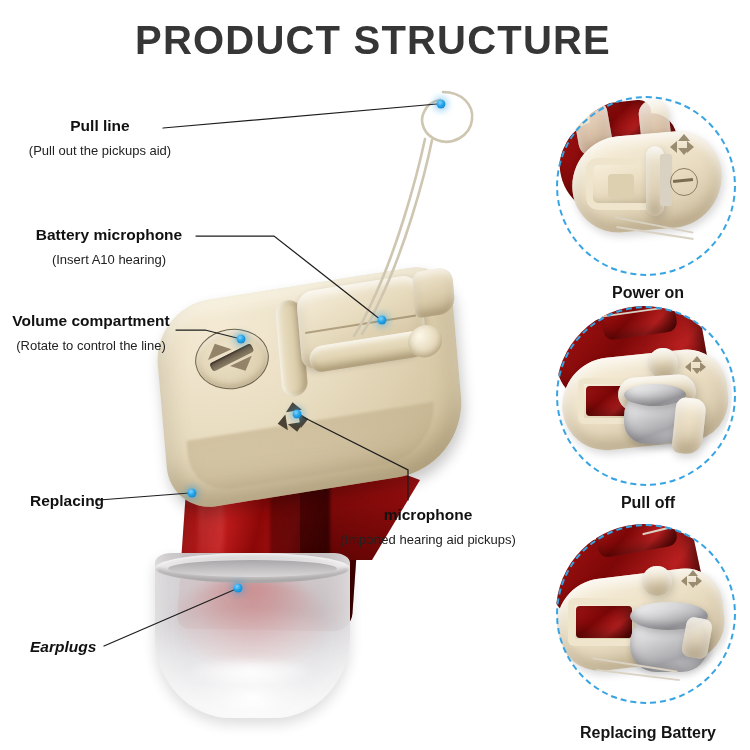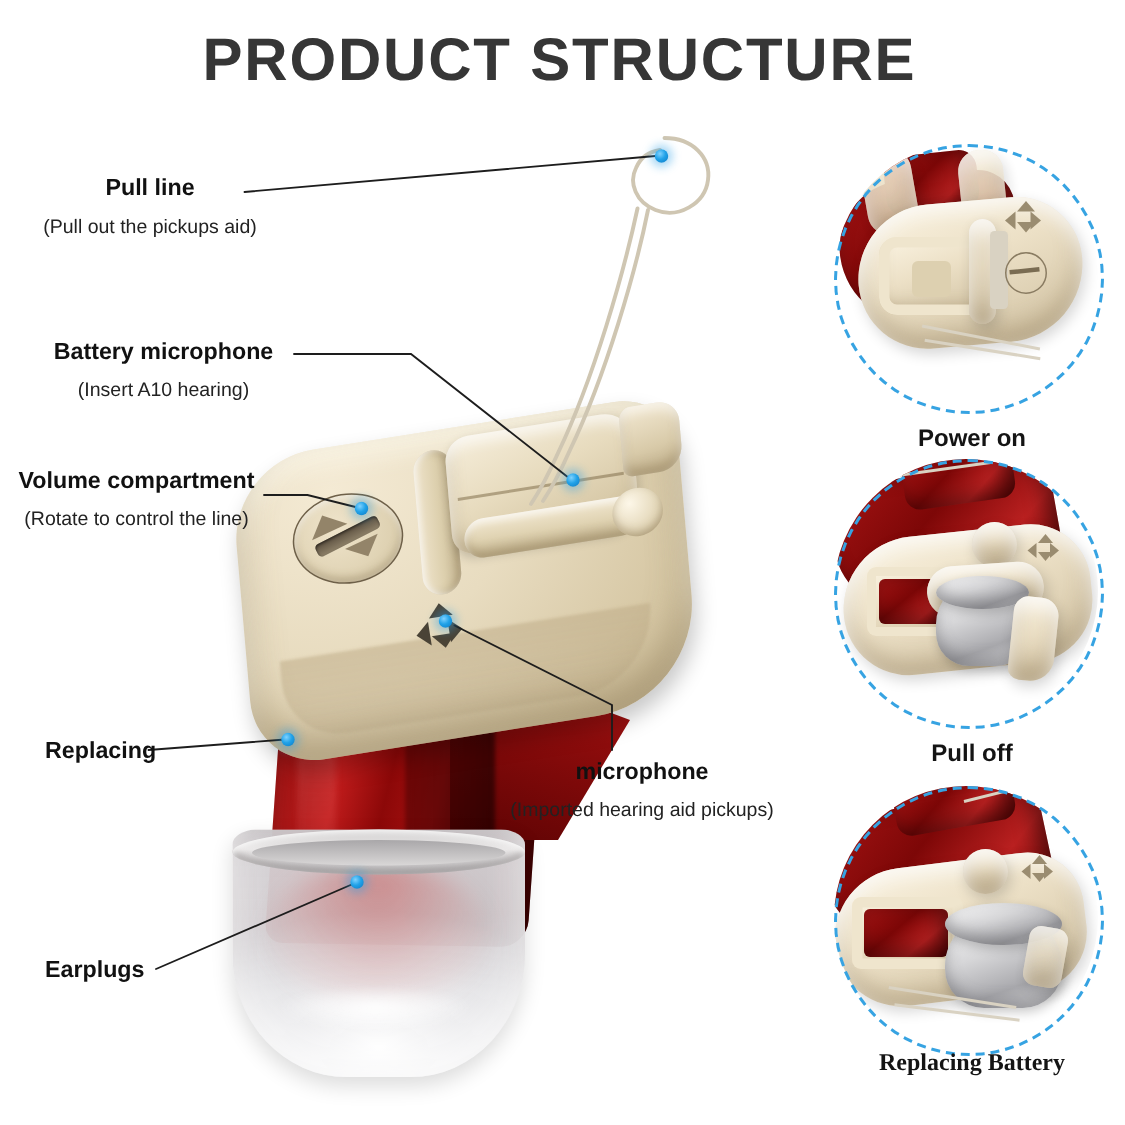--- a/index.html
+++ b/index.html
@@ -320,21 +320,21 @@
 
   <div class="callout ctr" style="left:0px;top:312px;width:182px;">
     <div class="ttl">Volume compartment</div>
     <div class="sub">(Rotate to control the line)</div>
   </div>
 
   <div class="callout" style="left:30px;top:492px;">
     <div class="ttl">Replacing</div>
   </div>
 
-  <div class="callout" style="left:30px;top:638px;">
+  <div class="callout" style="left:30px;top:638px;font-style:italic;">
     <div class="ttl">Earplugs</div>
   </div>
 
   <div class="callout ctr" style="left:320px;top:506px;width:216px;">
     <div class="ttl">microphone</div>
     <div class="sub">(Imported hearing aid pickups)</div>
   </div>
 
   <div class="inset" style="left:548px;top:96px;">
     <div class="clip">
@@ -401,16 +401,16 @@
         <div class="mcross" style="left:132px;top:46px;border-left:5px solid transparent;border-right:5px solid transparent;border-bottom:6px solid #9a8c70;"></div>
         <div class="mcross" style="left:132px;top:58px;border-left:5px solid transparent;border-right:5px solid transparent;border-top:6px solid #9a8c70;"></div>
         <div class="mcross" style="left:125px;top:52px;border-top:5px solid transparent;border-bottom:5px solid transparent;border-right:6px solid #9a8c70;"></div>
         <div class="mcross" style="left:140px;top:52px;border-top:5px solid transparent;border-bottom:5px solid transparent;border-left:6px solid #9a8c70;"></div>
         <div class="mline" style="left:36px;top:140px;width:86px;height:2px;transform:rotate(9deg);"></div>
         <div class="mline" style="left:40px;top:150px;width:84px;height:2px;transform:rotate(7deg);"></div>
         <div class="mline" style="left:86px;top:4px;width:44px;height:2px;transform:rotate(-14deg);"></div>
       </div>
     </div>
     <div class="circle"></div>
-    <div class="cap" style="top:176px;font-family:Liberation Serif, serif;">Replacing Battery</div>
+    <div class="cap" style="top:200px;">Replacing Battery</div>
   </div>
 
 </div>
 
 </body></html>

